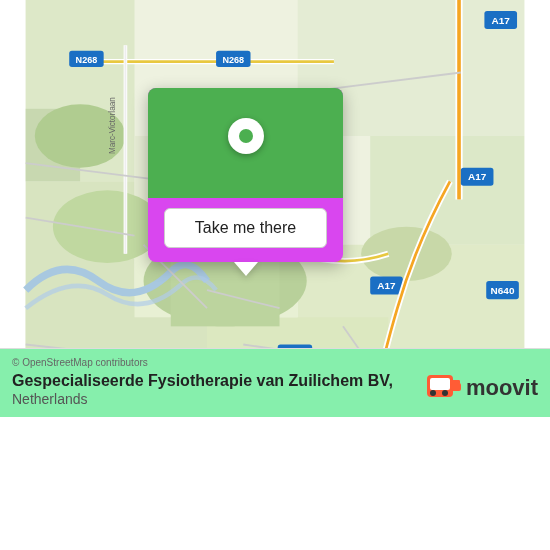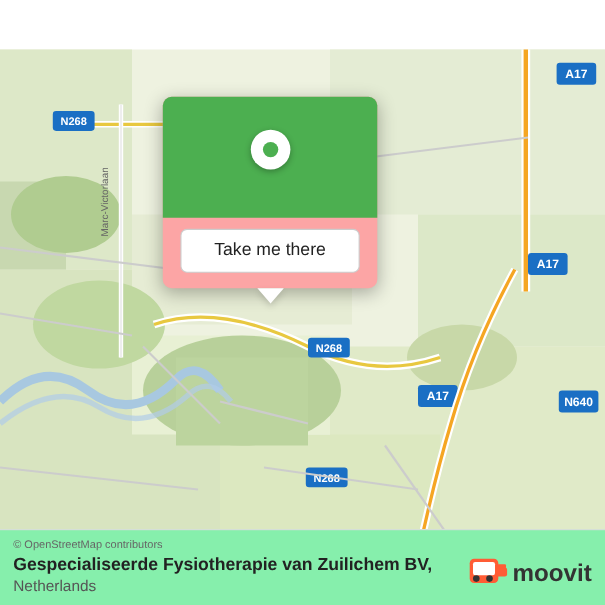--- a/index.html
+++ b/index.html
@@ -7,21 +7,21 @@
     body {
       width: 550px;
       height: 550px;
       overflow: hidden;
       font-family: Arial, sans-serif;
       position: relative;
     }
 
     #map-container {
       width: 550px;
-      height: 550px;
+      height: 417px;
       position: relative;
       overflow: hidden;
     }
 
     
     #map-bg {
       width: 100%;
       height: 100%;
       position: absolute;
       top: 0; left: 0;
@@ -65,21 +65,21 @@
       align-items: center;
       gap: 3px;
     }
 
     
     #popup-card {
       position: absolute;
       top: 88px;
       left: 148px;
       width: 195px;
-      background: #fca5a5;
+      background: #d946ef;
       border-radius: 8px;
       box-shadow: 0 4px 16px rgba(0,0,0,0.3);
       z-index: 20;
       display: flex;
       flex-direction: column;
       align-items: center;
       overflow: visible;
     }
 
     #popup-map-section {

